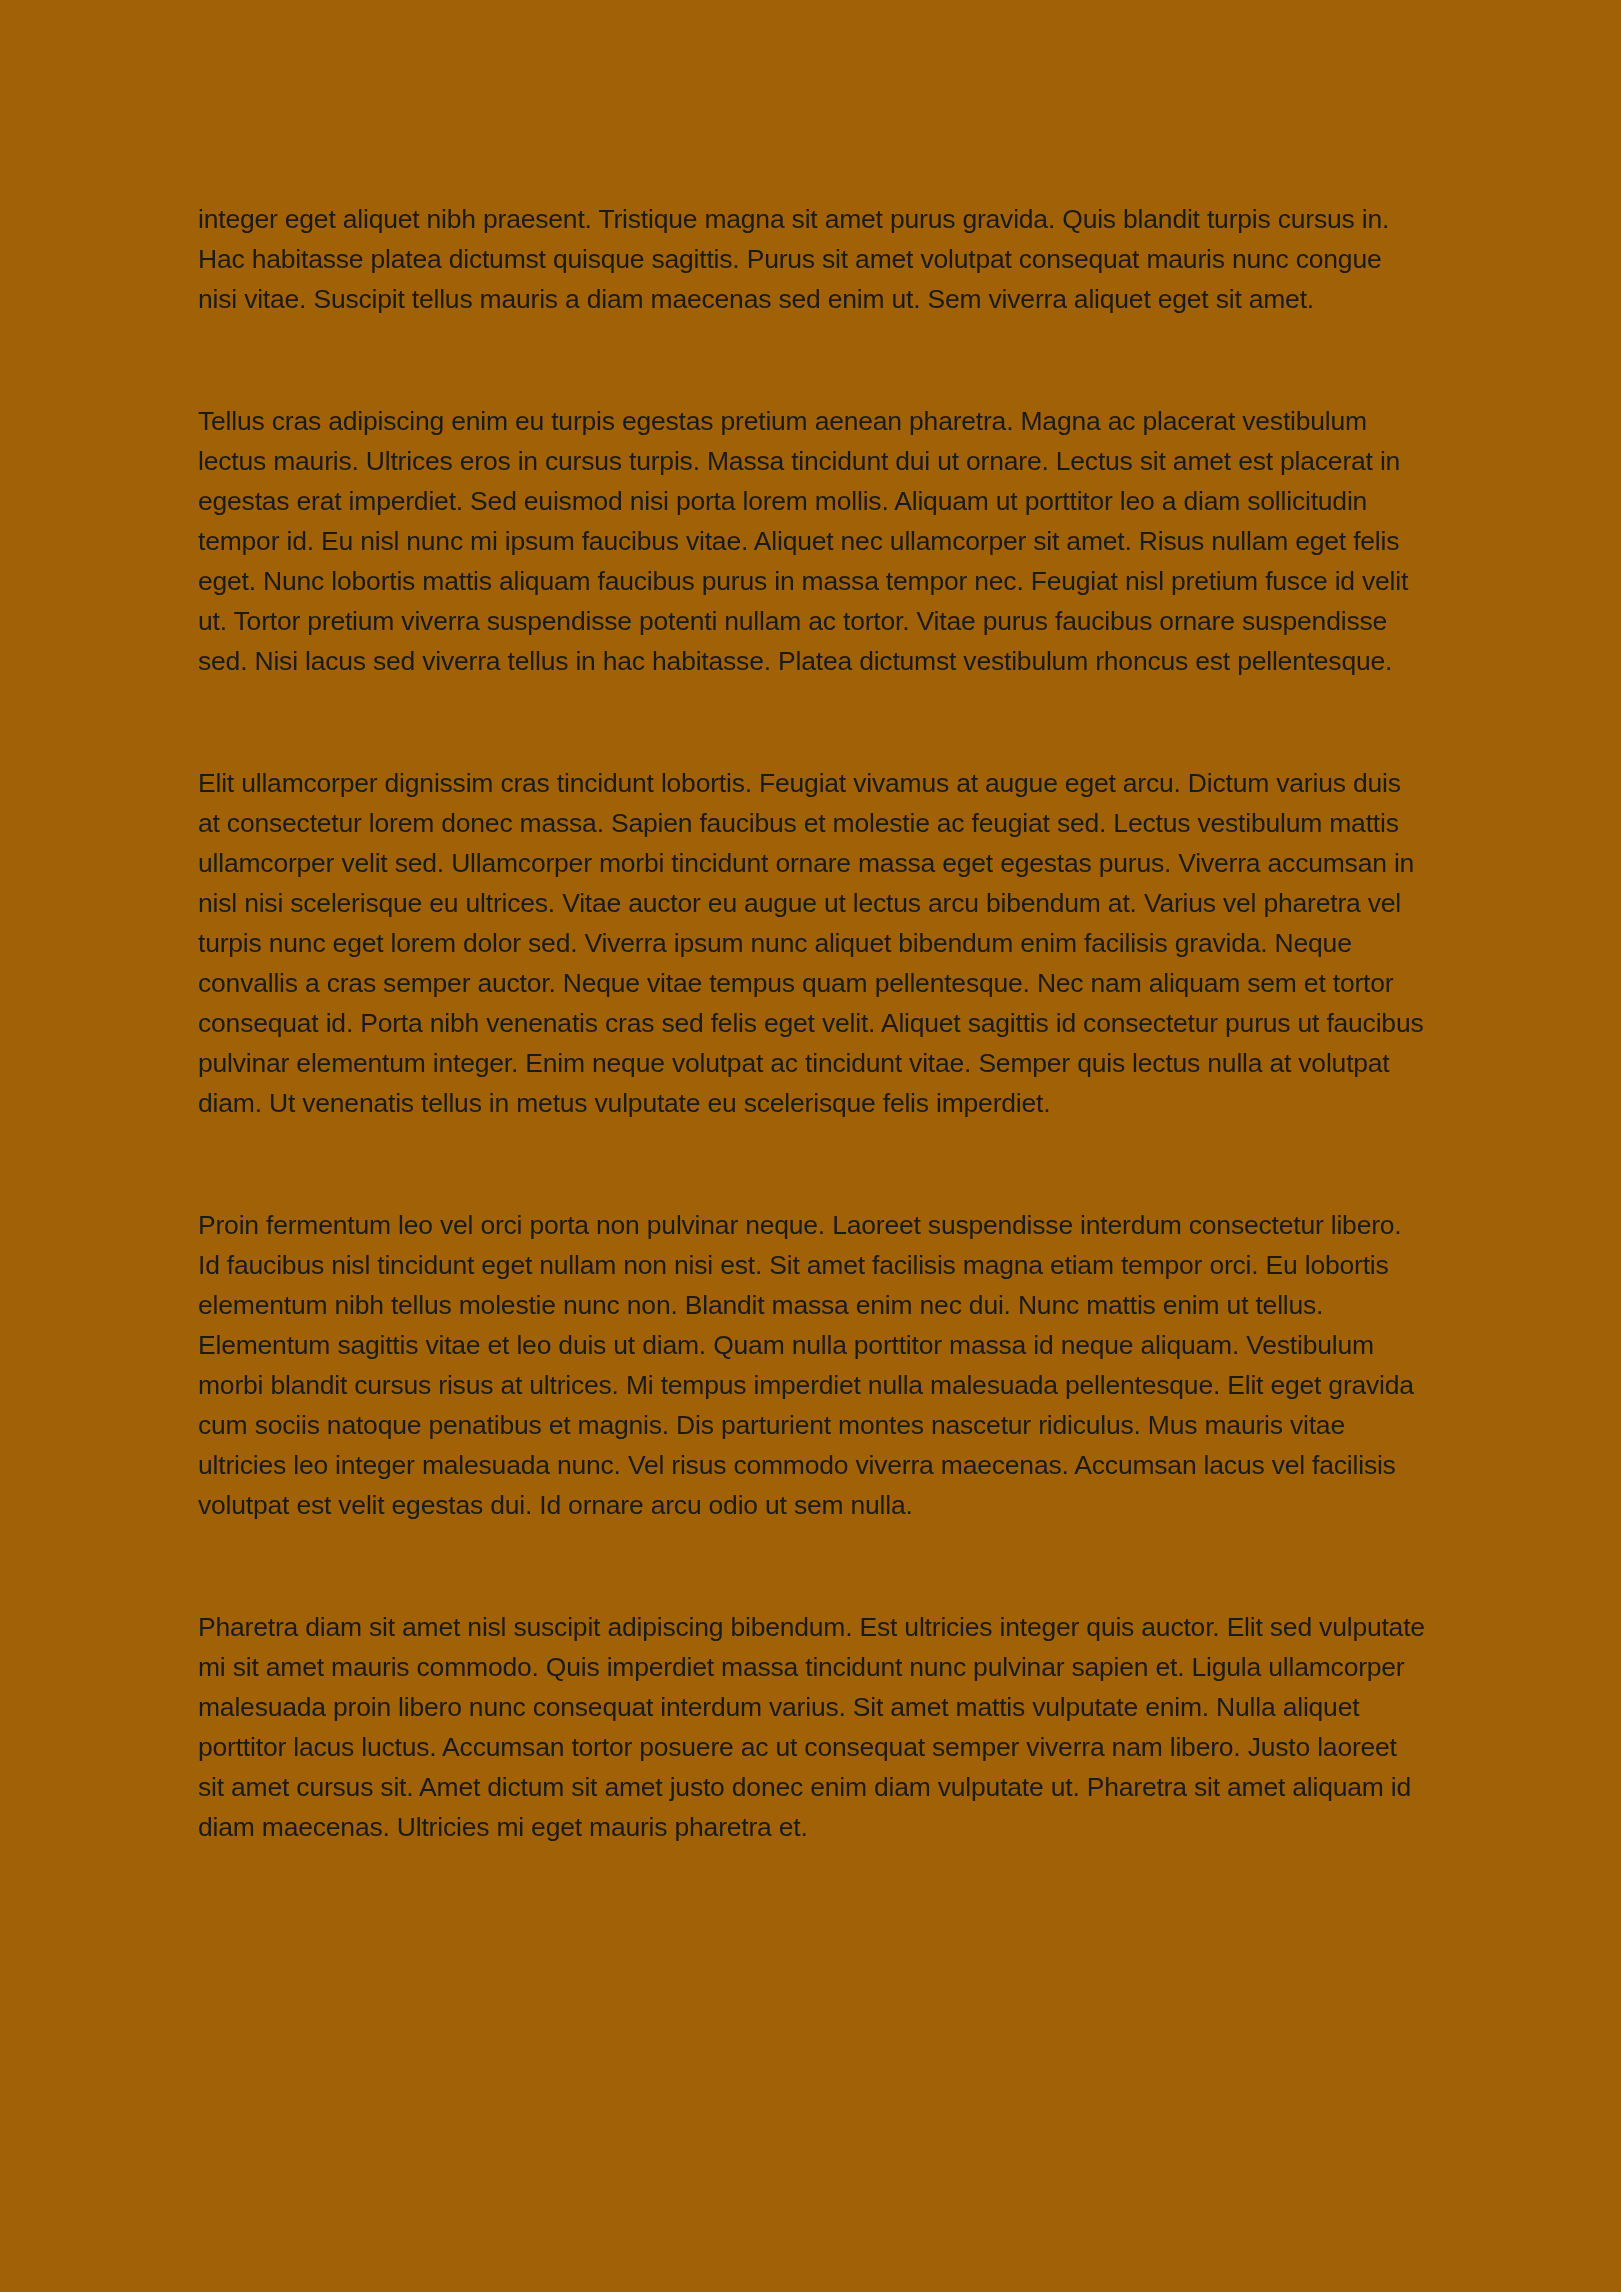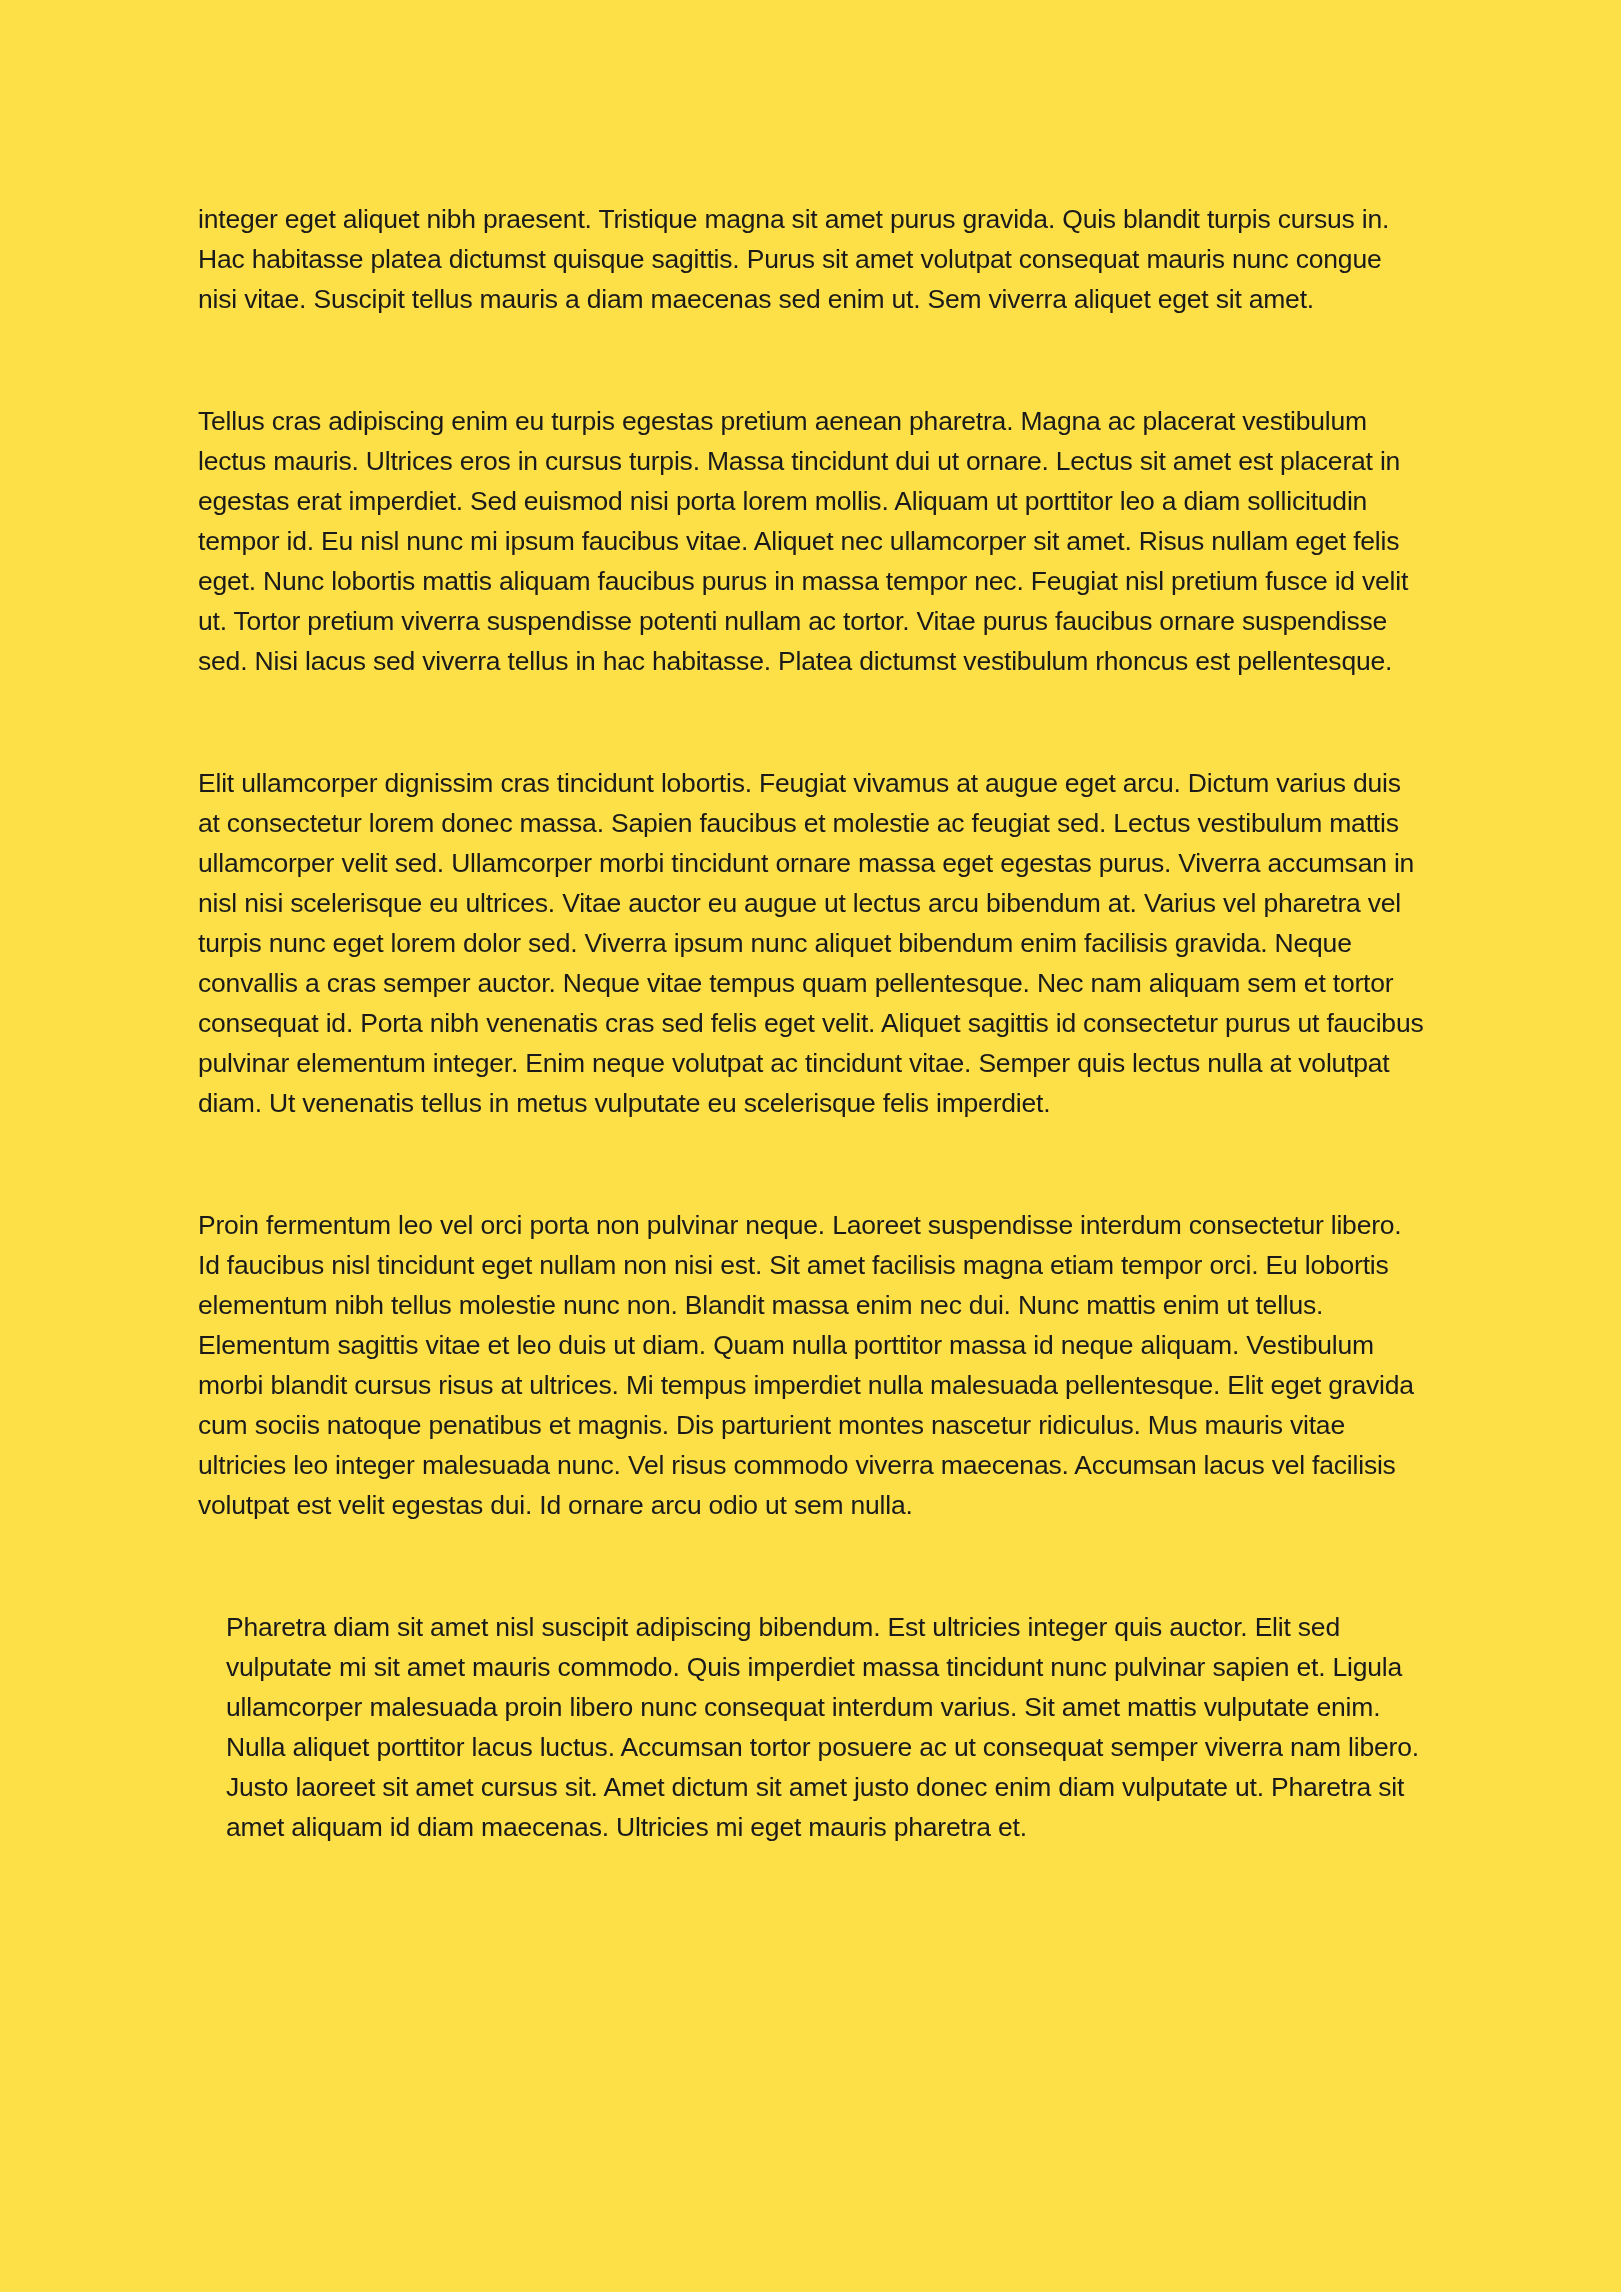--- a/index.html
+++ b/index.html
@@ -5,36 +5,35 @@
   html, body {
     margin: 0;
     padding: 0;
     background: #ffffff;
   }
   .page {
     position: relative;
     width: 1621px;
     min-height: 2293px;
     box-sizing: border-box;
-    background: #fde047;
+    background: #a16207;
     padding: 199px 194px 118px 198px;
     font-family: "Liberation Sans", sans-serif;
   }
   .doc-paragraph {
     margin: 0 0 82px 0;
     font-size: 26.5px;
     line-height: 40px;
     letter-spacing: -0.2px;
     color: #1a1a1a;
     text-align: left;
     font-weight: 400;
   }
   .doc-paragraph:last-child {
     margin-bottom: 0;
-    margin-left: 28px;
   }
 </style>
 </head>
 <body>
 
 <div class="page">
   <p class="doc-paragraph">integer eget aliquet nibh praesent. Tristique magna sit amet purus gravida. Quis blandit turpis cursus in. Hac habitasse platea dictumst quisque sagittis. Purus sit amet volutpat consequat mauris nunc congue nisi vitae. Suscipit tellus mauris a diam maecenas sed enim ut. Sem viverra aliquet eget sit amet.</p>
   <p class="doc-paragraph">Tellus cras adipiscing enim eu turpis egestas pretium aenean pharetra. Magna ac placerat vestibulum lectus mauris. Ultrices eros in cursus turpis. Massa tincidunt dui ut ornare. Lectus sit amet est placerat in egestas erat imperdiet. Sed euismod nisi porta lorem mollis. Aliquam ut porttitor leo a diam sollicitudin tempor id. Eu nisl nunc mi ipsum faucibus vitae. Aliquet nec ullamcorper sit amet. Risus nullam eget felis eget. Nunc lobortis mattis aliquam faucibus purus in massa tempor nec. Feugiat nisl pretium fusce id velit ut. Tortor pretium viverra suspendisse potenti nullam ac tortor. Vitae purus faucibus ornare suspendisse sed. Nisi lacus sed viverra tellus in hac habitasse. Platea dictumst vestibulum rhoncus est pellentesque.</p>
   <p class="doc-paragraph">Elit ullamcorper dignissim cras tincidunt lobortis. Feugiat vivamus at augue eget arcu. Dictum varius duis at consectetur lorem donec massa. Sapien faucibus et molestie ac feugiat sed. Lectus vestibulum mattis ullamcorper velit sed. Ullamcorper morbi tincidunt ornare massa eget egestas purus. Viverra accumsan in nisl nisi scelerisque eu ultrices. Vitae auctor eu augue ut lectus arcu bibendum at. Varius vel pharetra vel turpis nunc eget lorem dolor sed. Viverra ipsum nunc aliquet bibendum enim facilisis gravida. Neque convallis a cras semper auctor. Neque vitae tempus quam pellentesque. Nec nam aliquam sem et tortor consequat id. Porta nibh venenatis cras sed felis eget velit. Aliquet sagittis id consectetur purus ut faucibus pulvinar elementum integer. Enim neque volutpat ac tincidunt vitae. Semper quis lectus nulla at volutpat diam. Ut venenatis tellus in metus vulputate eu scelerisque felis imperdiet.</p>
   <p class="doc-paragraph">Proin fermentum leo vel orci porta non pulvinar neque. Laoreet suspendisse interdum consectetur libero. Id faucibus nisl tincidunt eget nullam non nisi est. Sit amet facilisis magna etiam tempor orci. Eu lobortis elementum nibh tellus molestie nunc non. Blandit massa enim nec dui. Nunc mattis enim ut tellus. Elementum sagittis vitae et leo duis ut diam. Quam nulla porttitor massa id neque aliquam. Vestibulum morbi blandit cursus risus at ultrices. Mi tempus imperdiet nulla malesuada pellentesque. Elit eget gravida cum sociis natoque penatibus et magnis. Dis parturient montes nascetur ridiculus. Mus mauris vitae ultricies leo integer malesuada nunc. Vel risus commodo viverra maecenas. Accumsan lacus vel facilisis volutpat est velit egestas dui. Id ornare arcu odio ut sem nulla.</p>

